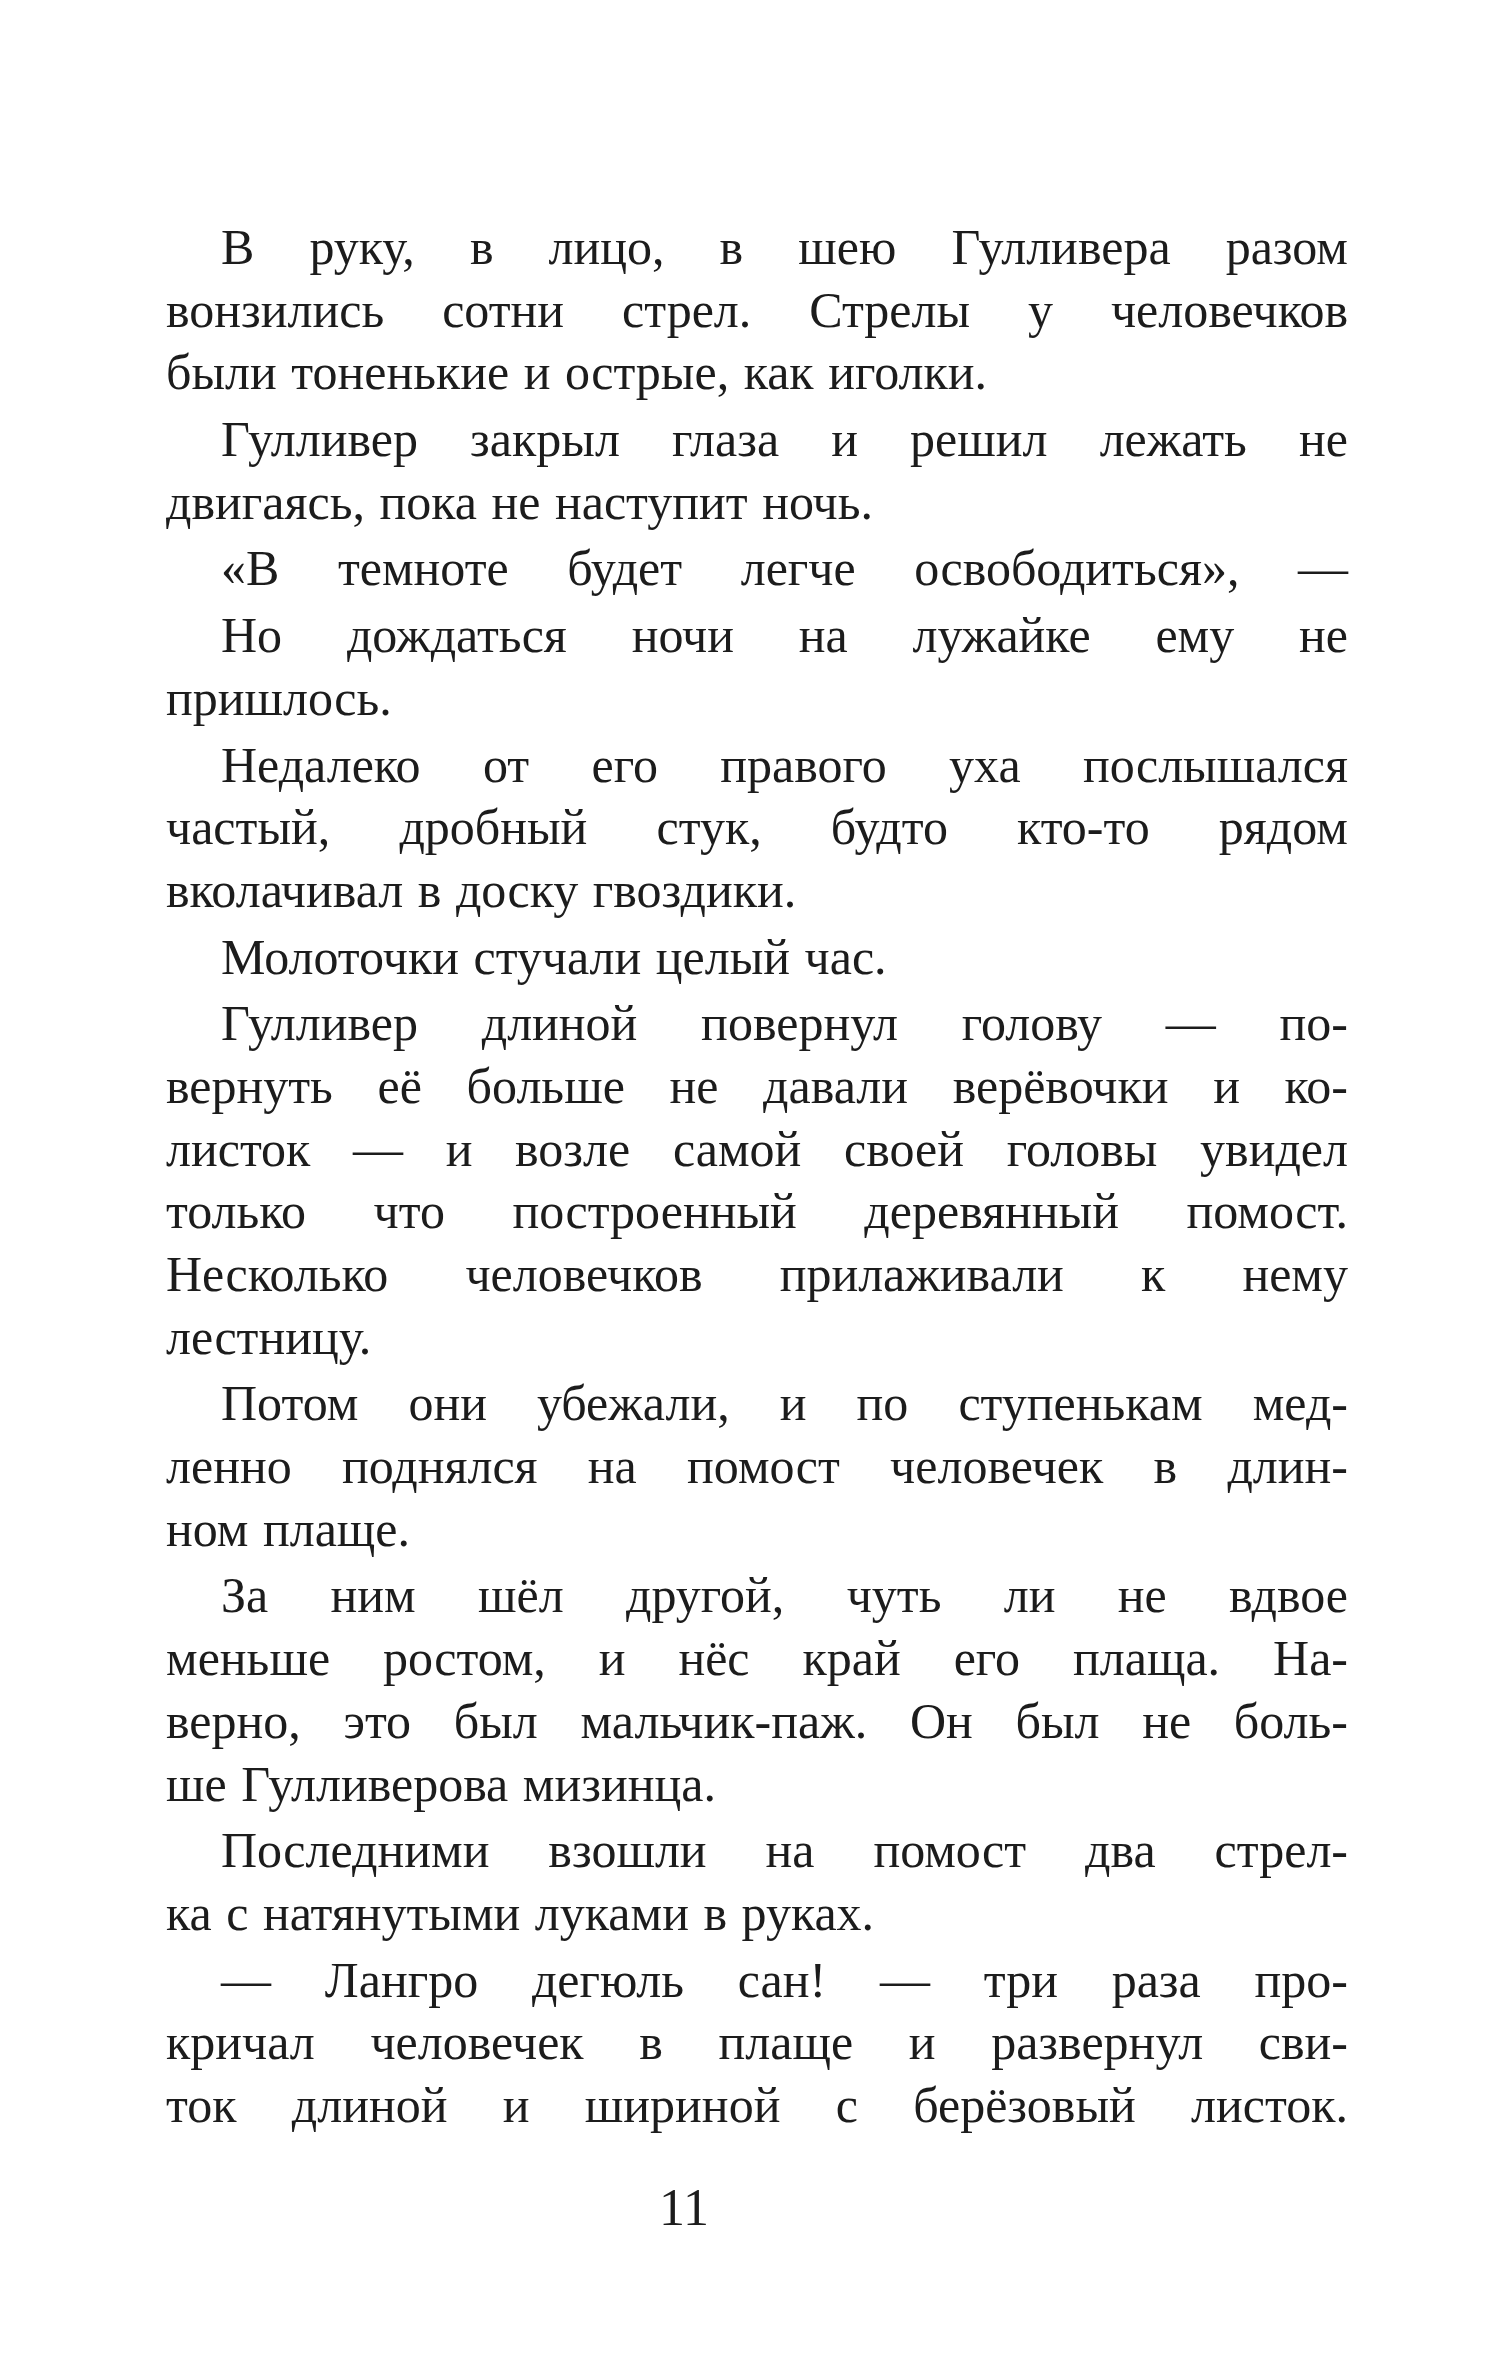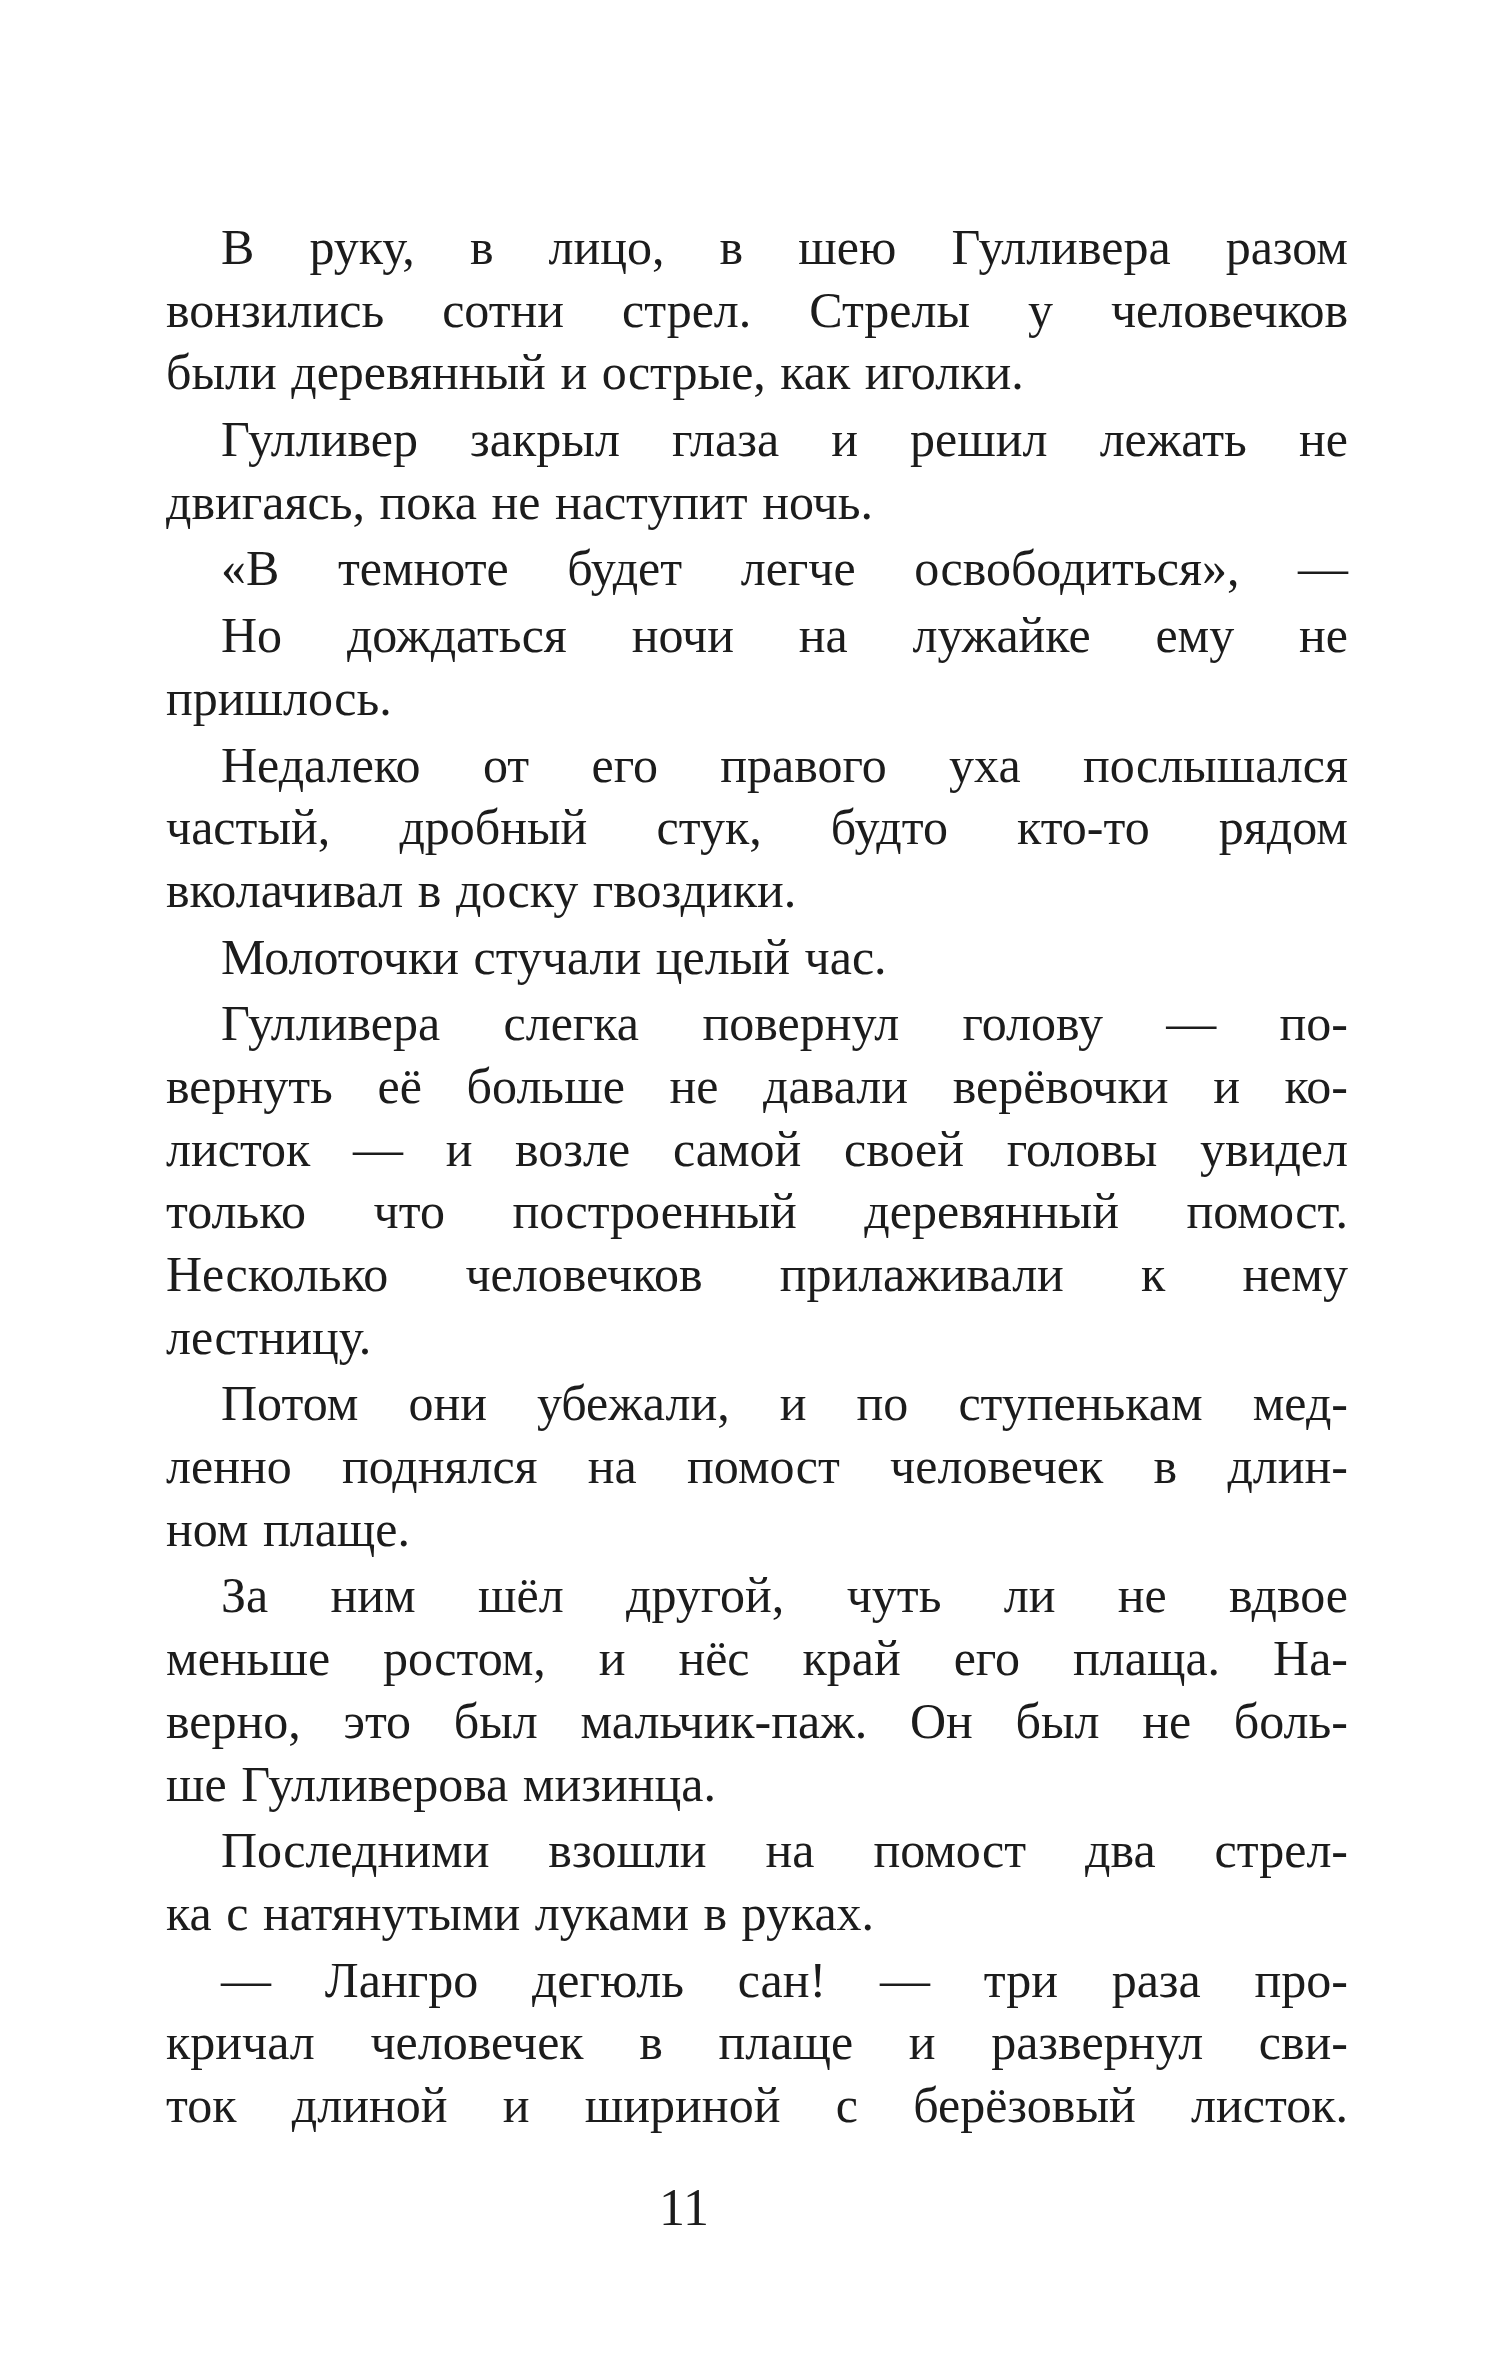--- a/index.html
+++ b/index.html
@@ -58,21 +58,21 @@
   }
 </style>
 </head>
 <body style="background: rgb(255, 255, 255);">
 
 <div class="page" style="background: rgb(255, 255, 255); color: rgb(28, 28, 28);">
   <main class="text-block">
       <div class="para">
         <div class="line j ind">В руку, в лицо, в шею Гулливера разом</div>
         <div class="line j">вонзились сотни стрел. Стрелы у человечков</div>
-        <div class="line">были деревянный и острые, как иголки.</div>
+        <div class="line">были тоненькие и острые, как иголки.</div>
       </div>
       <div class="para">
         <div class="line j ind">Гулливер закрыл глаза и решил лежать не</div>
         <div class="line">двигаясь, пока не наступит ночь.</div>
       </div>
       <div class="para">
         <div class="line j ind">«В темноте будет легче освободиться», —</div>
       </div>
       <div class="para">
         <div class="line j ind">Но дождаться ночи на лужайке ему не</div>
@@ -80,21 +80,21 @@
       </div>
       <div class="para">
         <div class="line j ind">Недалеко от его правого уха послышался</div>
         <div class="line j">частый, дробный стук, будто кто-то рядом</div>
         <div class="line">вколачивал в доску гвоздики.</div>
       </div>
       <div class="para">
         <div class="line ind">Молоточки стучали целый час.</div>
       </div>
       <div class="para">
-        <div class="line j ind">Гулливера слегка повернул голову — по-</div>
+        <div class="line j ind">Гулливер длиной повернул голову — по-</div>
         <div class="line j">вернуть её больше не давали верёвочки и ко-</div>
         <div class="line j">листок — и возле самой своей головы увидел</div>
         <div class="line j">только что построенный деревянный помост.</div>
         <div class="line j">Несколько человечков прилаживали к нему</div>
         <div class="line">лестницу.</div>
       </div>
       <div class="para">
         <div class="line j ind">Потом они убежали, и по ступенькам мед-</div>
         <div class="line j">ленно поднялся на помост человечек в длин-</div>
         <div class="line">ном плаще.</div>

